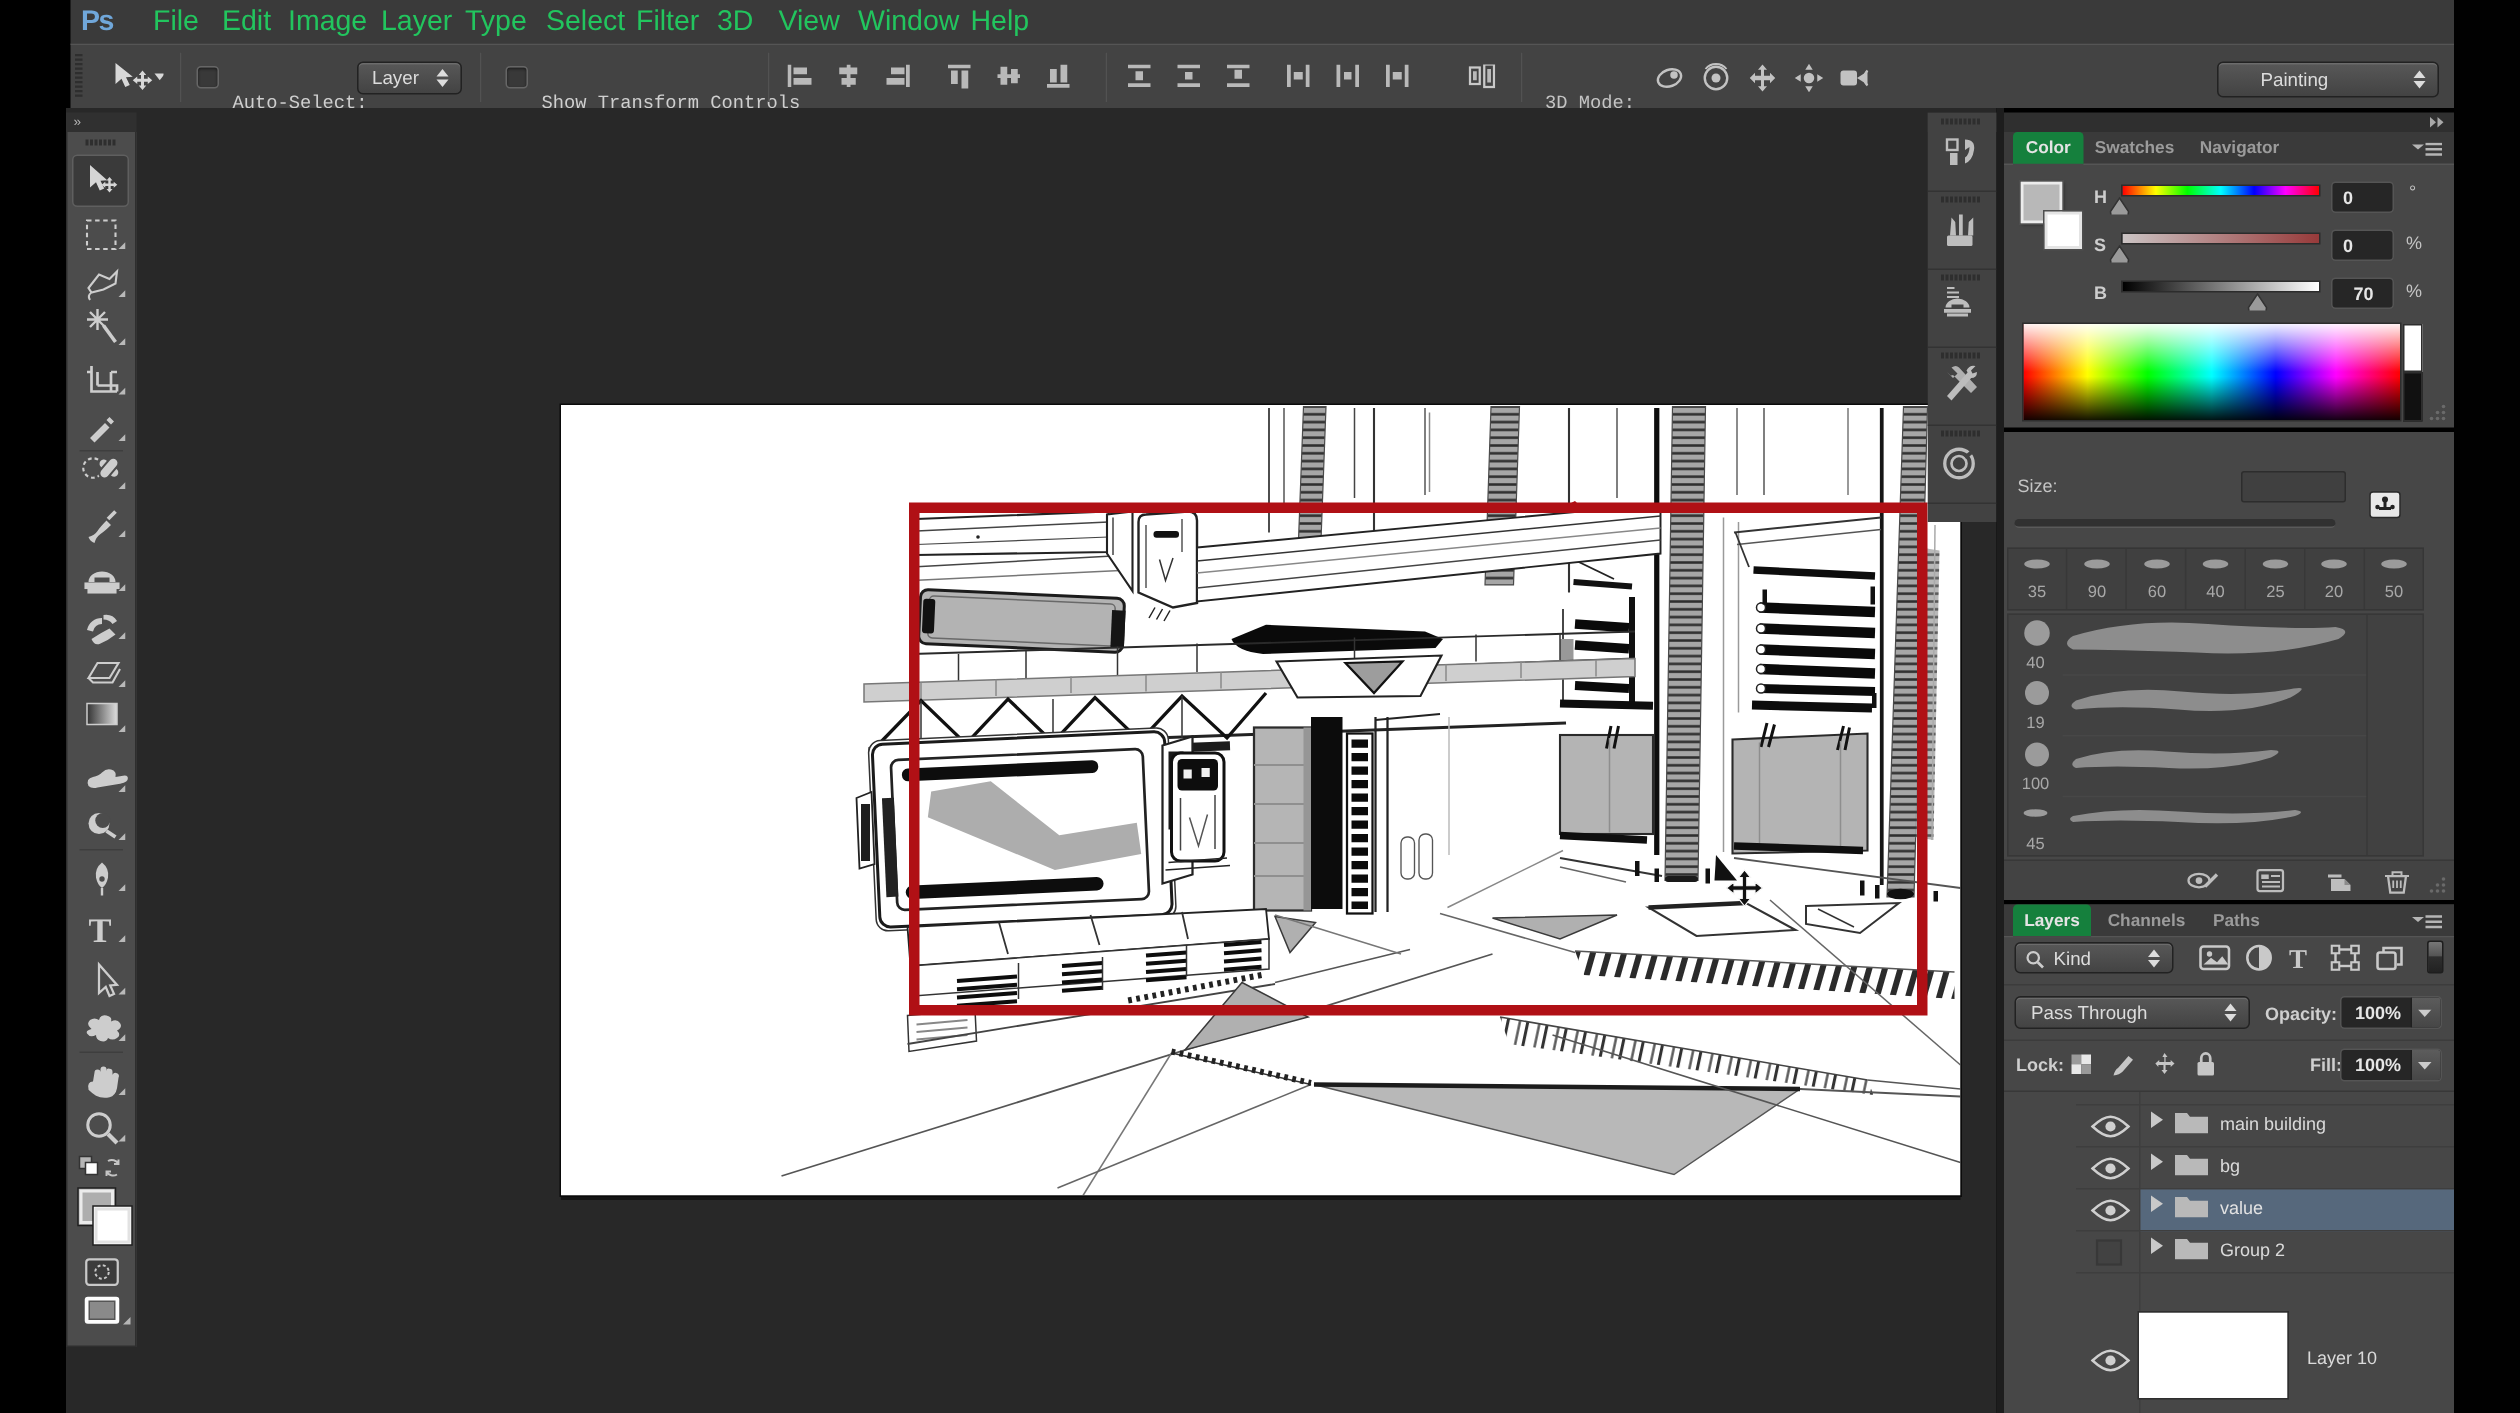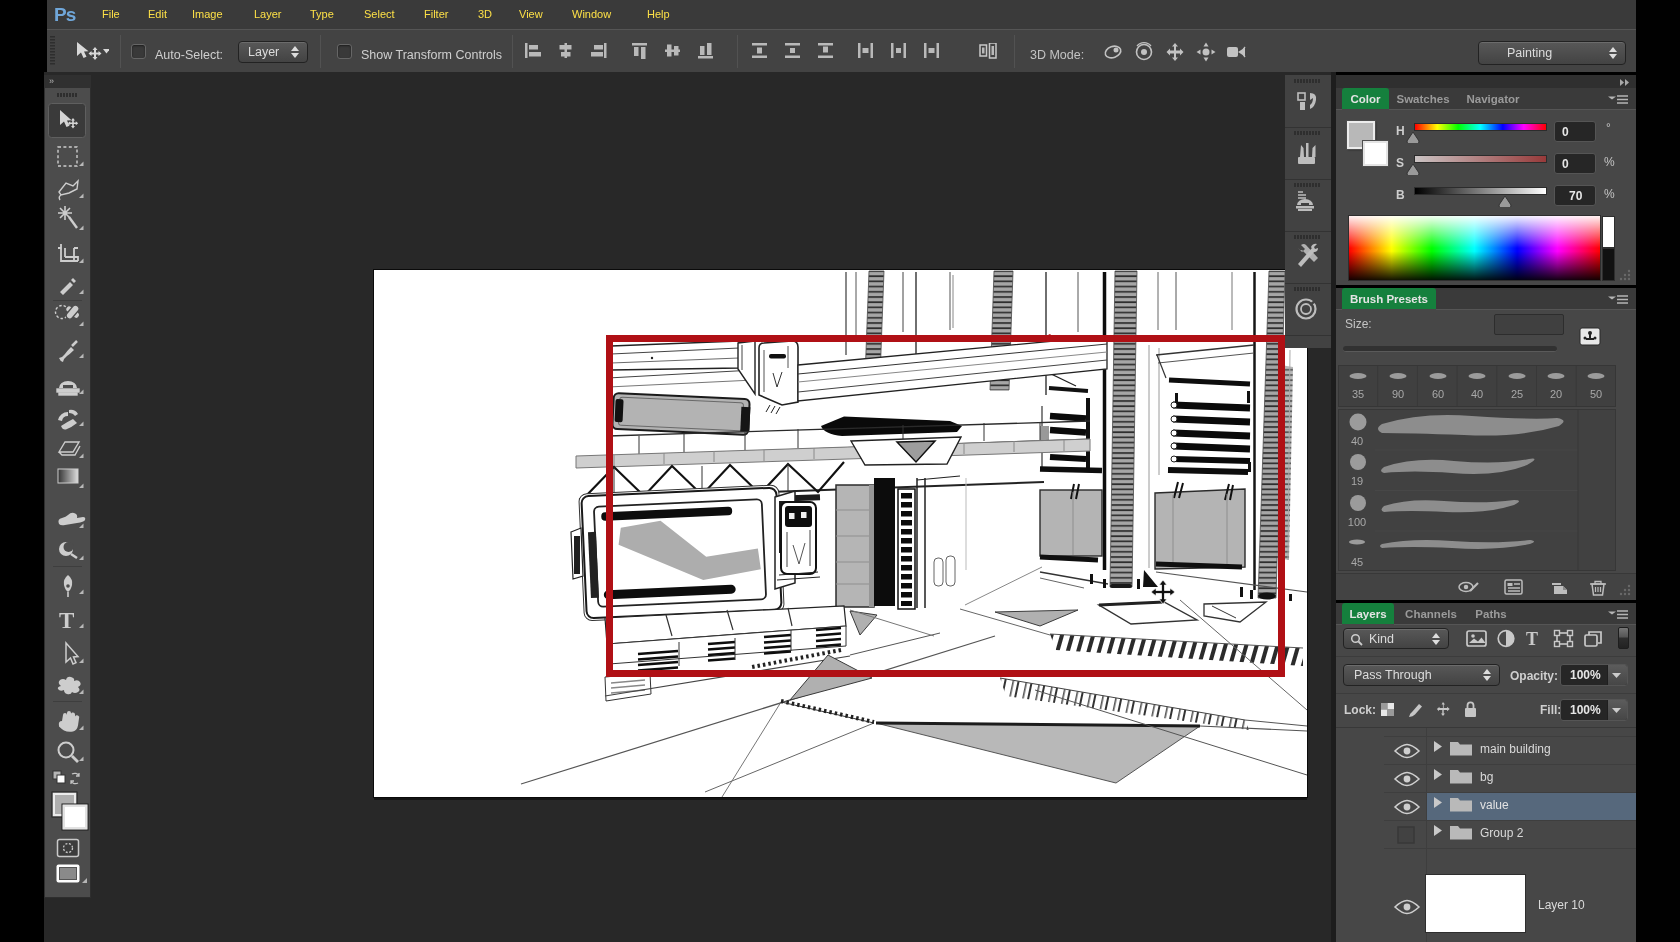--- a/index.html
+++ b/index.html
@@ -1,23 +1,23 @@
 <!DOCTYPE html>
 <html><head>
 <meta charset="utf-8">
 <style>
   * { margin:0; padding:0; box-sizing:border-box; }
   html,body { width:1680px; height:942px; overflow:hidden; background:#000; font-family:"Liberation Sans", sans-serif; }
   .abs { position:absolute; }
   #menubar { left:47px; top:0; width:1589px; height:29px; background:#3a3a3a;padding-left:32px; }
-  #menubar .mi { position:absolute; top:0; line-height:29px; font-size:11px; color:#fde047; }
+  #menubar .mi { position:absolute; top:0; line-height:29px; font-size:19px; color:#22c55e; }
   #pslogo { position:absolute; left:7px; top:0; line-height:29px; font-size:19px; font-weight:bold; color:#70a7da; letter-spacing:-1px; }
   #optionsbar { left:47px; top:29px; width:1589px; height:43px; background:#434343; border-top:1px solid #555; }
   .sep { position:absolute; top:5px; height:33px; width:1px; background:#333; border-right:1px solid #525252; }
-  .obtext { position:absolute; font-size:12.5px; color:#cfcfcf; top:18px; }
+  .obtext { position:absolute; font-size:12.5px; color:#cfcfcf; top:32px;font-family:Liberation Mono, monospace; }
   .checkbox { position:absolute; width:15px; height:15px; top:14px; background:#393939; border:1px solid #666; border-radius:3px; box-shadow:inset 0 1px 2px rgba(0,0,0,.5); }
   .dropdown { position:absolute; border:1px solid #222; border-radius:4px; background:linear-gradient(#585858,#434343); color:#dcdcdc; font-size:12.5px; box-shadow:inset 0 1px 0 rgba(255,255,255,.12); }
   .spinner { position:absolute; right:7px; top:50%; margin-top:-6px; width:9px; height:12px; }
   .spinner:before { content:""; position:absolute; left:0; top:0; border-left:4.5px solid transparent; border-right:4.5px solid transparent; border-bottom:5px solid #ddd; }
   .spinner:after { content:""; position:absolute; left:0; bottom:0; border-left:4.5px solid transparent; border-right:4.5px solid transparent; border-top:5px solid #ddd; }
   #workspace { left:44px; top:72px; width:1287px; height:870px; background:#282828; }
   #toolhead { left:44px; top:75px; width:47px; height:13px; background:#303030; color:#b5b5b5; font-size:9px; line-height:13px; padding-left:5px; letter-spacing:-1px; }
   #toolbar { left:44px; top:88px; width:47px; height:810px; background:#4c4c4c; border:1px solid #2e2e2e; border-top:none; }
   #canvas { left:374px; top:270px; width:933px; height:527px; background:#fff; outline:1px solid #0a0a0a; box-shadow:0 3px 0 rgba(0,0,0,.5); }
   #collstrip { left:1285px; top:75px; width:46px; height:287px; }
@@ -671,29 +671,20 @@
         <circle cx="11" cy="3" r="1.2"></circle>
         <circle cx="7" cy="7" r="1.2"></circle>
         <circle cx="11" cy="7" r="1.2"></circle>
         <circle cx="3" cy="11" r="1.2"></circle>
         <circle cx="7" cy="11" r="1.2"></circle>
         <circle cx="11" cy="11" r="1.2"></circle>
       </g>
     </svg>
 </div>
 <div class="panel" id="brushpanel" style="top:288px; height:312px;">
-  <div class="tabbar">
-    <div class="tab active" style="left:6px; width:94px;">Brush Presets</div>
-    <svg class="pmenu" width="20" height="10">
-        <path d="M0,3 l5,4 5,-4 z" fill="#b5b5b5" transform="translate(0,-1) scale(0.8)"></path>
-        <g stroke="#b5b5b5" stroke-width="1.6">
-          <path d="M9,1 h11 M9,4.5 h11 M9,8 h11"></path>
-        </g>
-      </svg>
-  </div>
   <div class="plabel" style="left:9px; top:29px;">Size:</div>
   <div class="abs" style="left:158px; top:26px; width:70px; height:21px; background:#404040; border:1px solid #2d2d2d; border-radius:2px;"></div>
   <svg class="abs" style="left:243px; top:39px" width="22" height="19">
       <rect x="1" y="1" width="20" height="17" rx="2" fill="#e8e8e8" stroke="#2a2a2a"></rect>
       <g fill="#222">
         <circle cx="11" cy="6" r="2"></circle>
         <path d="M10,7 h2 v4 h3 v2 h-8 v-2 h3 z"></path>
         <circle cx="6" cy="11" r="1.5"></circle>
         <circle cx="16" cy="11" r="1.5"></circle>
       </g>

